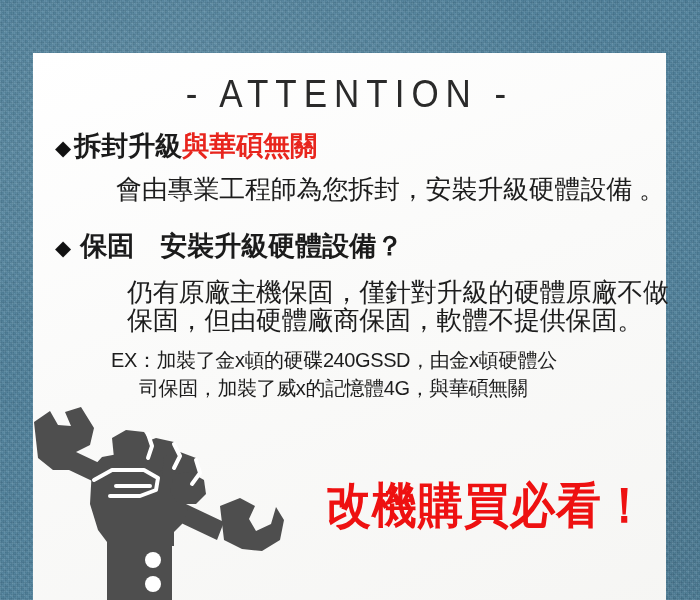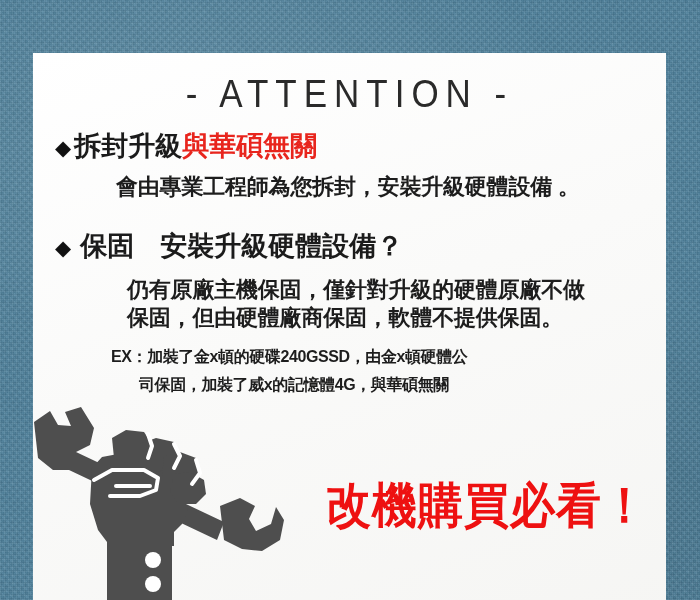--- a/index.html
+++ b/index.html
@@ -90,36 +90,36 @@
   #bullet1 { left: 22px; top: 75px; }
   #bullet2 { left: 22px; top: 175px; }
   #bullet2 .diamond { margin-right: 9px; }
   .gap { display: inline-block; width: 26px; }
 
   .sub-line {
     position: absolute;
     white-space: nowrap;
     color: #1d1d1d;
     font-family: "Liberation Sans", "DejaVu Sans", sans-serif;
-    font-size: 22px;
-    font-weight: 700;
+    font-size: 26px;
+    font-weight: 400;
     letter-spacing: -0.2px;
   }
 
   #sub1   { left: 83px;  top: 119px; }
   #para1a { left: 94px;  top: 222px; }
   #para1b { left: 94px;  top: 250px; }
 
   .ex-line {
     position: absolute;
     white-space: nowrap;
     color: #1d1d1d;
     font-family: "Liberation Sans", "DejaVu Sans", sans-serif;
-    font-size: 16px;
-    font-weight: 700;
+    font-size: 20px;
+    font-weight: 400;
     letter-spacing: -0.4px;
   }
   #ex1 { left: 78px;  top: 294px; }
   #ex2 { left: 106px; top: 322px; }
   #ex3 { left: 106px; top: 350px; }
 
   
   #callout {
     position: absolute;
     right: 18px;

